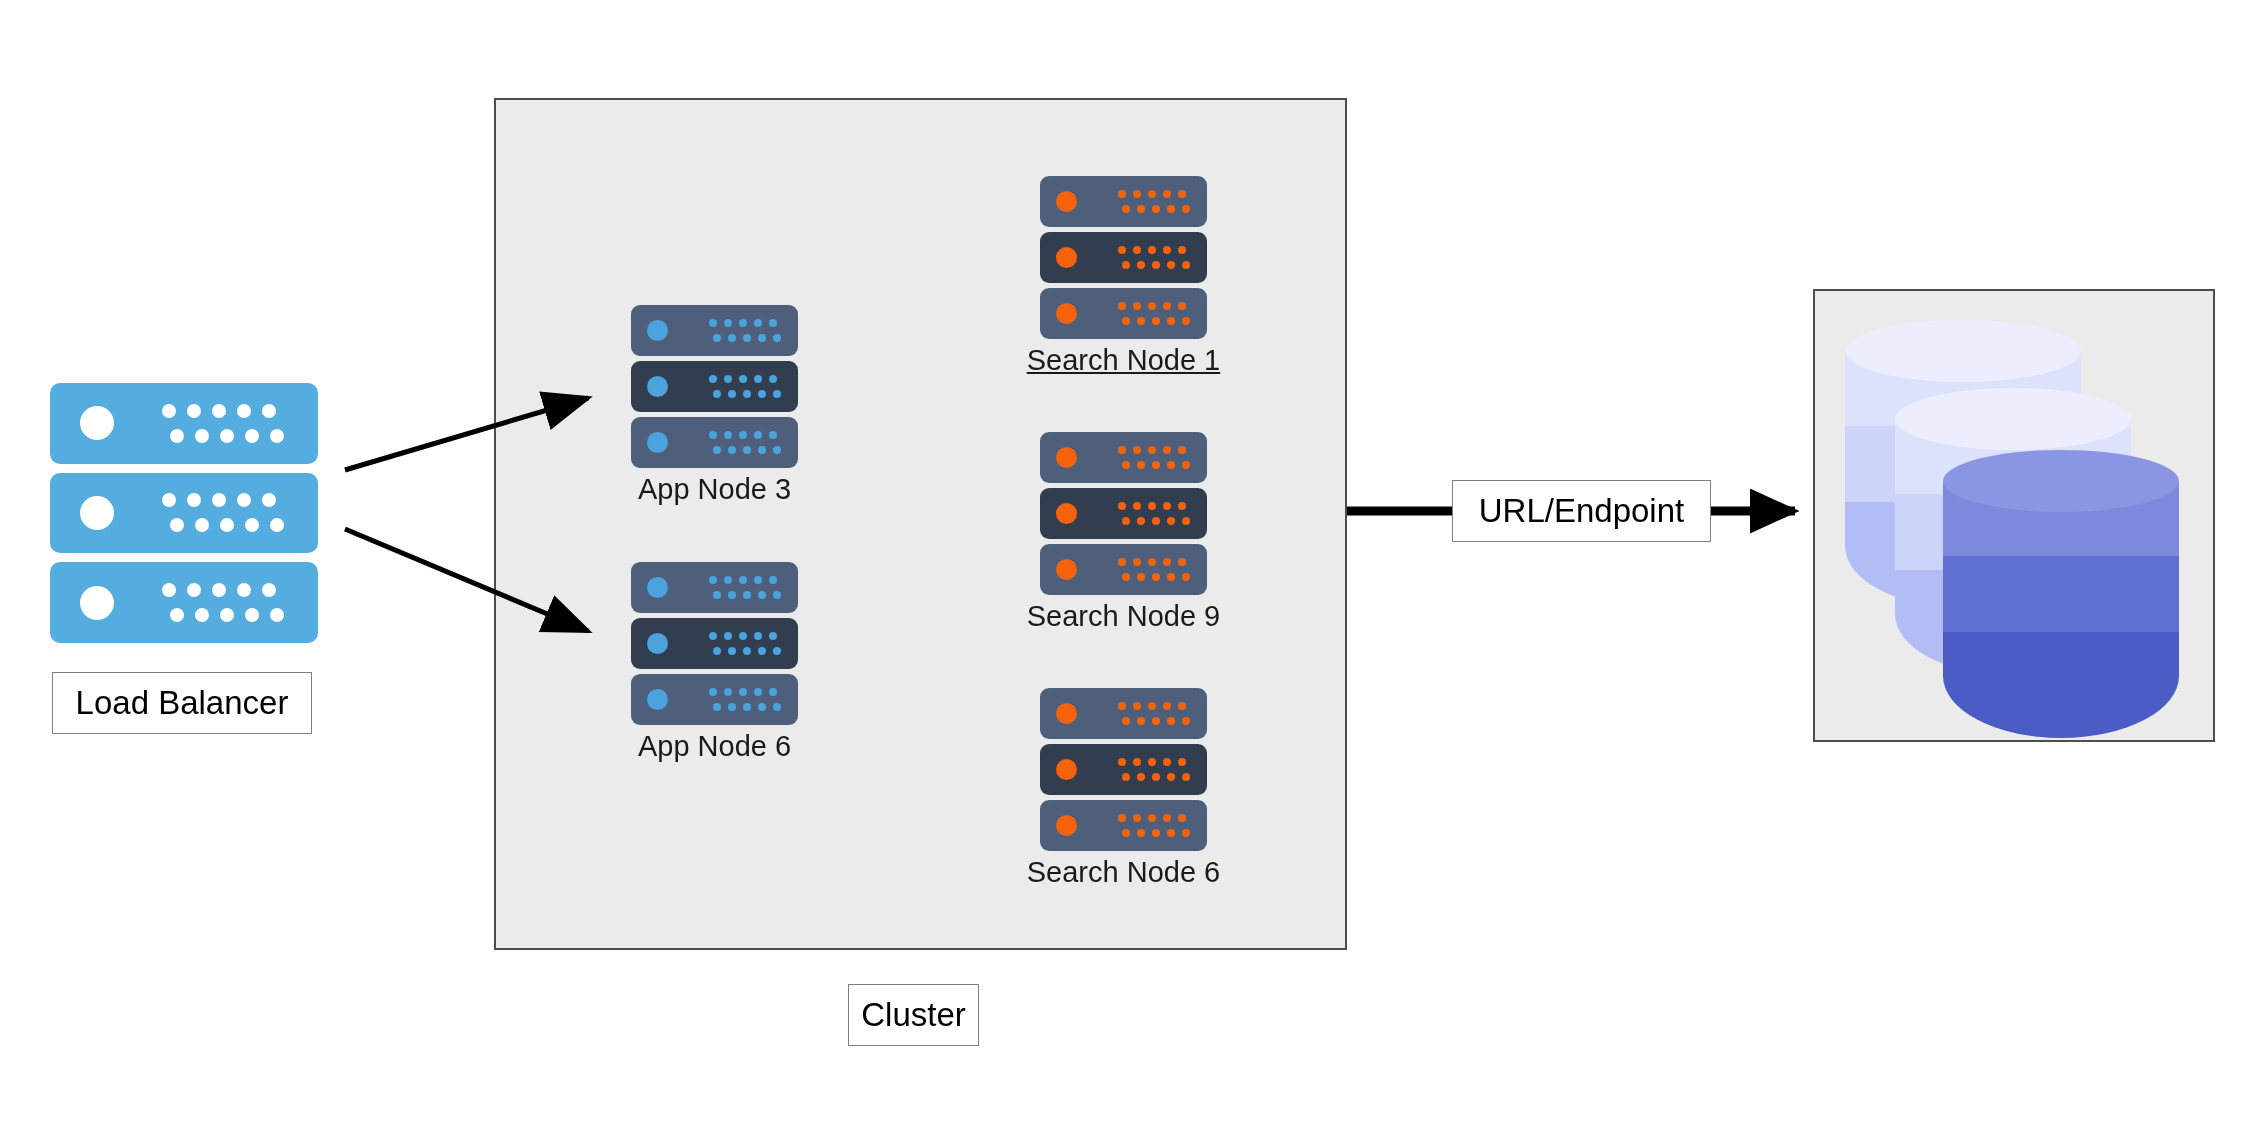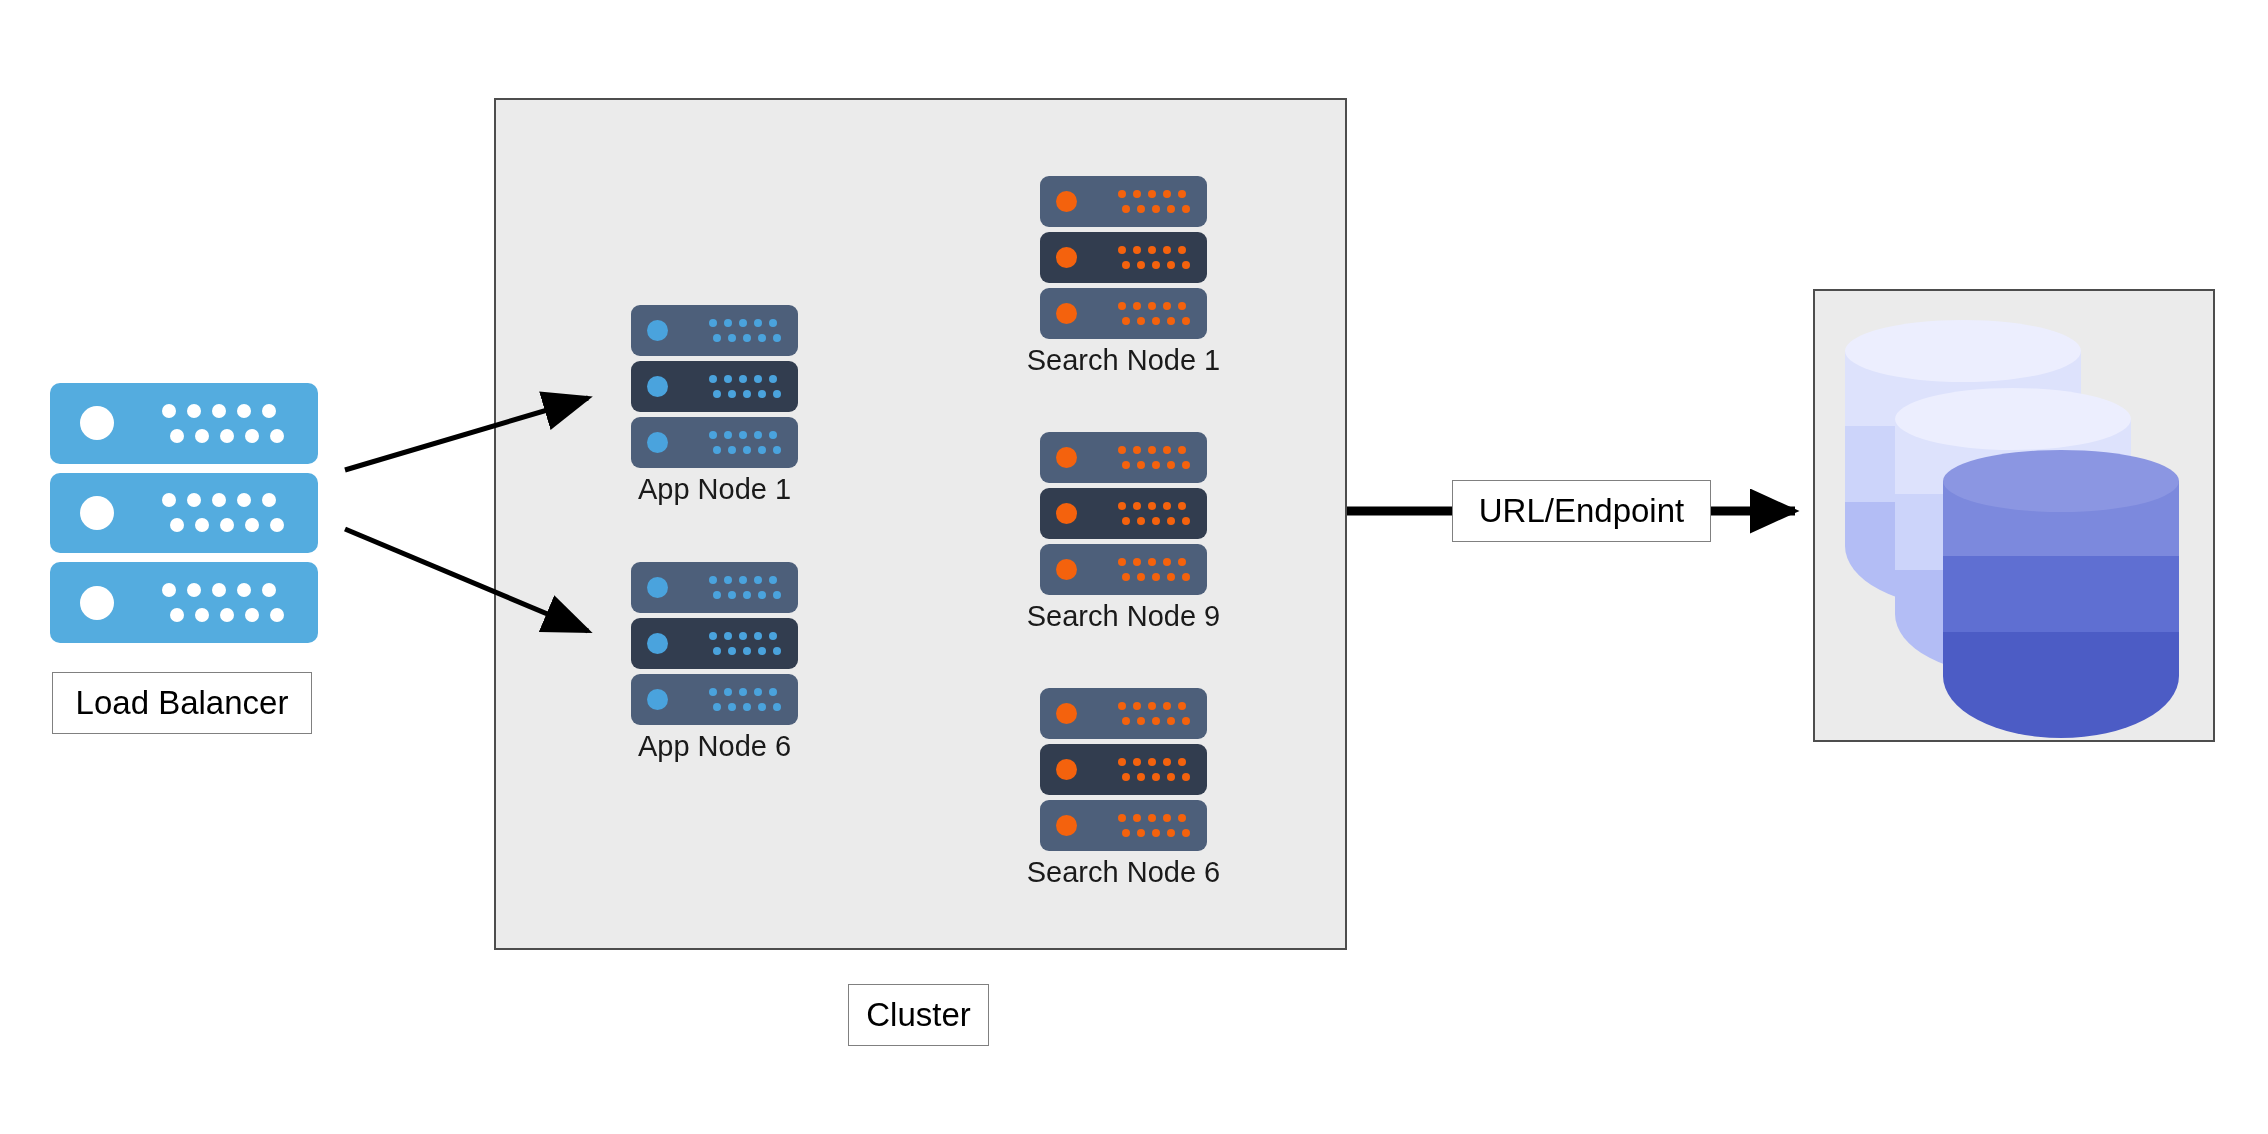--- a/index.html
+++ b/index.html
@@ -506,23 +506,23 @@
 
     <line x1="1347" y1="511" x2="1452" y2="511" stroke="#000000" stroke-width="9"></line>
 
     <line x1="1711" y1="511" x2="1795" y2="511" stroke="#000000" stroke-width="9" marker-end="url(#head-thick)"></line>
   </svg>
 
   <div class="label-box" id="label-endpoint" style="left:1452px; top:480px; width:259px; height:62px; font-size:33px;">URL/Endpoint</div>
 
   <div class="label-box" id="label-load-balancer" style="left:52px; top:672px; width:260px; height:62px; font-size:33px;">Load Balancer</div>
 
-  <div class="label-box" id="label-cluster" style="left:848px; top:984px; width:141px; height:62px; font-size:33px;">Cluster</div>
-
-
-  <div class="caption" id="cap-app1" style="left:591px; top:473px; width:247px; font-size:29px;">App Node 1</div>
+  <div class="label-box" id="label-cluster" style="left:848px; top:984px; width:131px; height:62px; font-size:33px;">Cluster</div>
+
+
+  <div class="caption" id="cap-app1" style="left:591px; top:473px; width:247px; font-size:29px;">App Node 3</div>
   <div class="caption" id="cap-app2" style="left:591px; top:730px; width:247px; font-size:29px;">App Node 6</div>
 
-  <div class="caption" id="cap-search1" style="left:1000px; top:344px; width:247px; font-size:29px;">Search Node 1</div>
+  <div class="caption" id="cap-search1" style="left:1000px; top:344px; width:247px; font-size:29px;text-decoration:underline;">Search Node 1</div>
   <div class="caption" id="cap-search2" style="left:1000px; top:600px; width:247px; font-size:29px;">Search Node 9</div>
   <div class="caption" id="cap-search3" style="left:1000px; top:856px; width:247px; font-size:29px;">Search Node 6</div>
 
 </div>
 
 </body></html>

